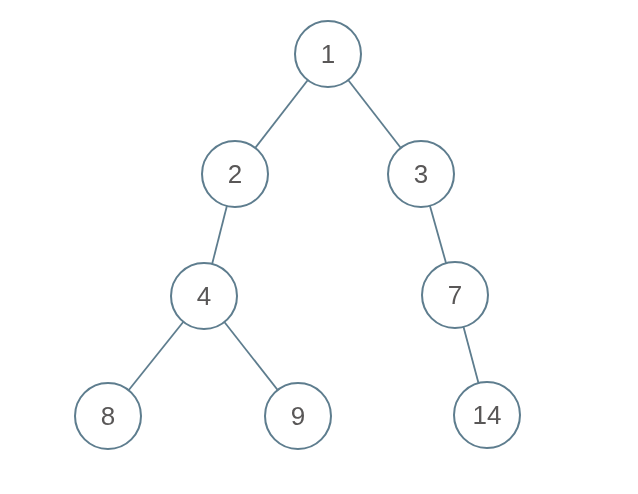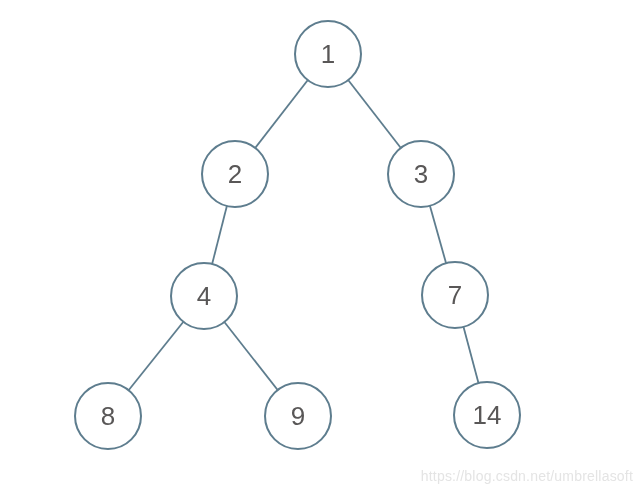--- a/index.html
+++ b/index.html
@@ -79,14 +79,13 @@
       </g>
       <g>
         <circle cx="298" cy="416" r="33" fill="#ffffff" stroke="#5e7d8e"></circle>
         <text x="298" y="416" dy="0.35em" fill="#595757">9</text>
       </g>
       <g>
         <circle cx="487" cy="415" r="33" fill="#ffffff" stroke="#5e7d8e"></circle>
         <text x="487" y="415" dy="0.35em" fill="#595757">14</text>
       </g>
     </svg>
-  <div class="watermark" style="color: rgb(228, 228, 228);">https://blog.csdn.net/umbrellasoft</div>
 </div>
 
 </body></html>

